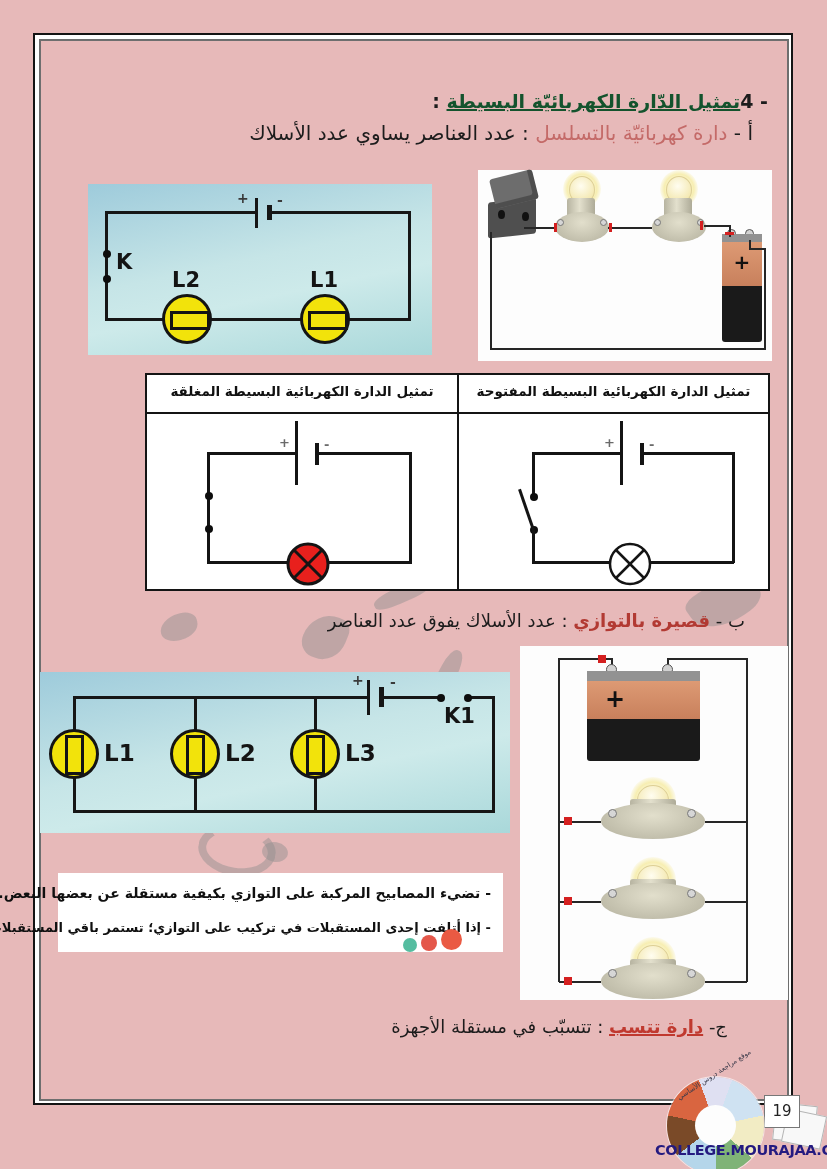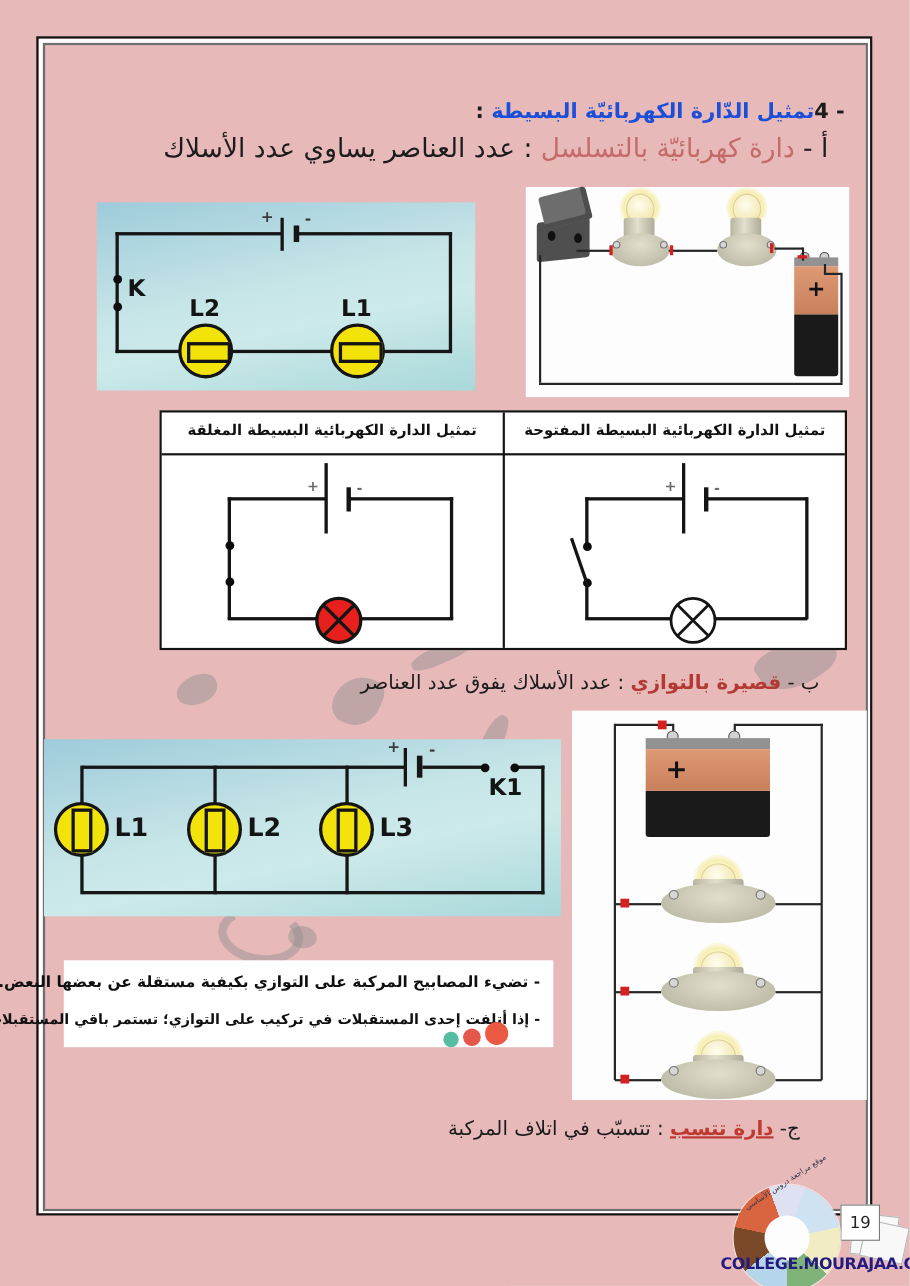--- a/index.html
+++ b/index.html
@@ -10,22 +10,22 @@
   .frame-outer{position:absolute;left:33px;top:33px;width:756px;height:1068px;border:2px solid #141414;box-shadow:inset 0 0 0 4px #ffffff;}
   .frame-inner{position:absolute;left:39px;top:39px;width:746px;height:1058px;border:2px solid #6e6e6e;}
 
   
   .wm{position:absolute;background:#8f8f8f;opacity:.45;}
   .wm-c{background:transparent;border:8px solid #8f8f8f;border-top-color:transparent;border-radius:50%;}
 
   
   .h-line{position:absolute;direction:rtl;white-space:nowrap;color:#1c1c1c;}
   .h1{top:90px;right:59px;font-size:19px;font-weight:bold;}
-  .h1 .t{color:#1d4ed8;text-decoration-thickness:2px;}
-  .h2{top:121px;right:74px;font-size:24px;}
+  .h1 .t{color:#14532d;text-decoration:underline;text-decoration-thickness:2px;}
+  .h2{top:121px;right:74px;font-size:20px;}
   .h2 .t{color:#c46a68;}
   .hb{top:610px;right:82px;font-size:18px;}
   .hb .t{color:#b23a33;font-weight:bold;}
   .hc{top:1016px;right:100px;font-size:18px;}
   .hc .t{color:#c0392f;font-weight:bold;text-decoration:underline;text-decoration-thickness:2px;}
   .num{direction:ltr;unicode-bidi:isolate;display:inline-block;}
 
   
   .bluebox{position:absolute;background:linear-gradient(168deg,#9ecbdb 0%,#c6e5e7 45%,#cdeaea 62%,#a9d8da 100%);}
   .wire{position:absolute;background:#161616;}
@@ -294,21 +294,21 @@
 
   <div class="notes">
     <div class="nline" style="top:12px;font-size:14px;">- تضيء المصابيح المركبة على التوازي بكيفية مستقلة عن بعضها البعض.</div>
     <div class="nline" style="top:47px;font-size:13px;">- إذا أتلفت إحدى المستقبلات في تركيب على التوازي؛ تستمر باقي المستقبلات في الاشتغال.</div>
   </div>
   <div class="cdot" style="left:403px;top:938px;width:14px;height:14px;background:#55bda0;"></div>
   <div class="cdot" style="left:421px;top:935px;width:16px;height:16px;background:#e4574a;"></div>
   <div class="cdot" style="left:441px;top:929px;width:21px;height:21px;background:#ea5a43;"></div>
 
   <div class="h-line hc">
-    <span>ج- </span><span class="t">دارة تتسب</span><span> : تتسبّب في اتلاف المركبة</span>
+    <span>ج- </span><span class="t">دارة تتسب</span><span> : تتسبّب في مستقلة الأجهزة</span>
   </div>
 
   <div class="sheet" style="left:774px;top:1104px;width:42px;height:38px;transform:rotate(6deg);"></div>
   <div class="sheet" style="left:784px;top:1112px;width:40px;height:34px;transform:rotate(12deg);"></div>
   <div class="pnum-box">19</div>
   <div class="logo"></div>
   <div class="arc-text">موقع مراجعة دروس الأساسي</div>
   <div class="site">COLLEGE.MOURAJAA.COM</div>
 
 </div>

